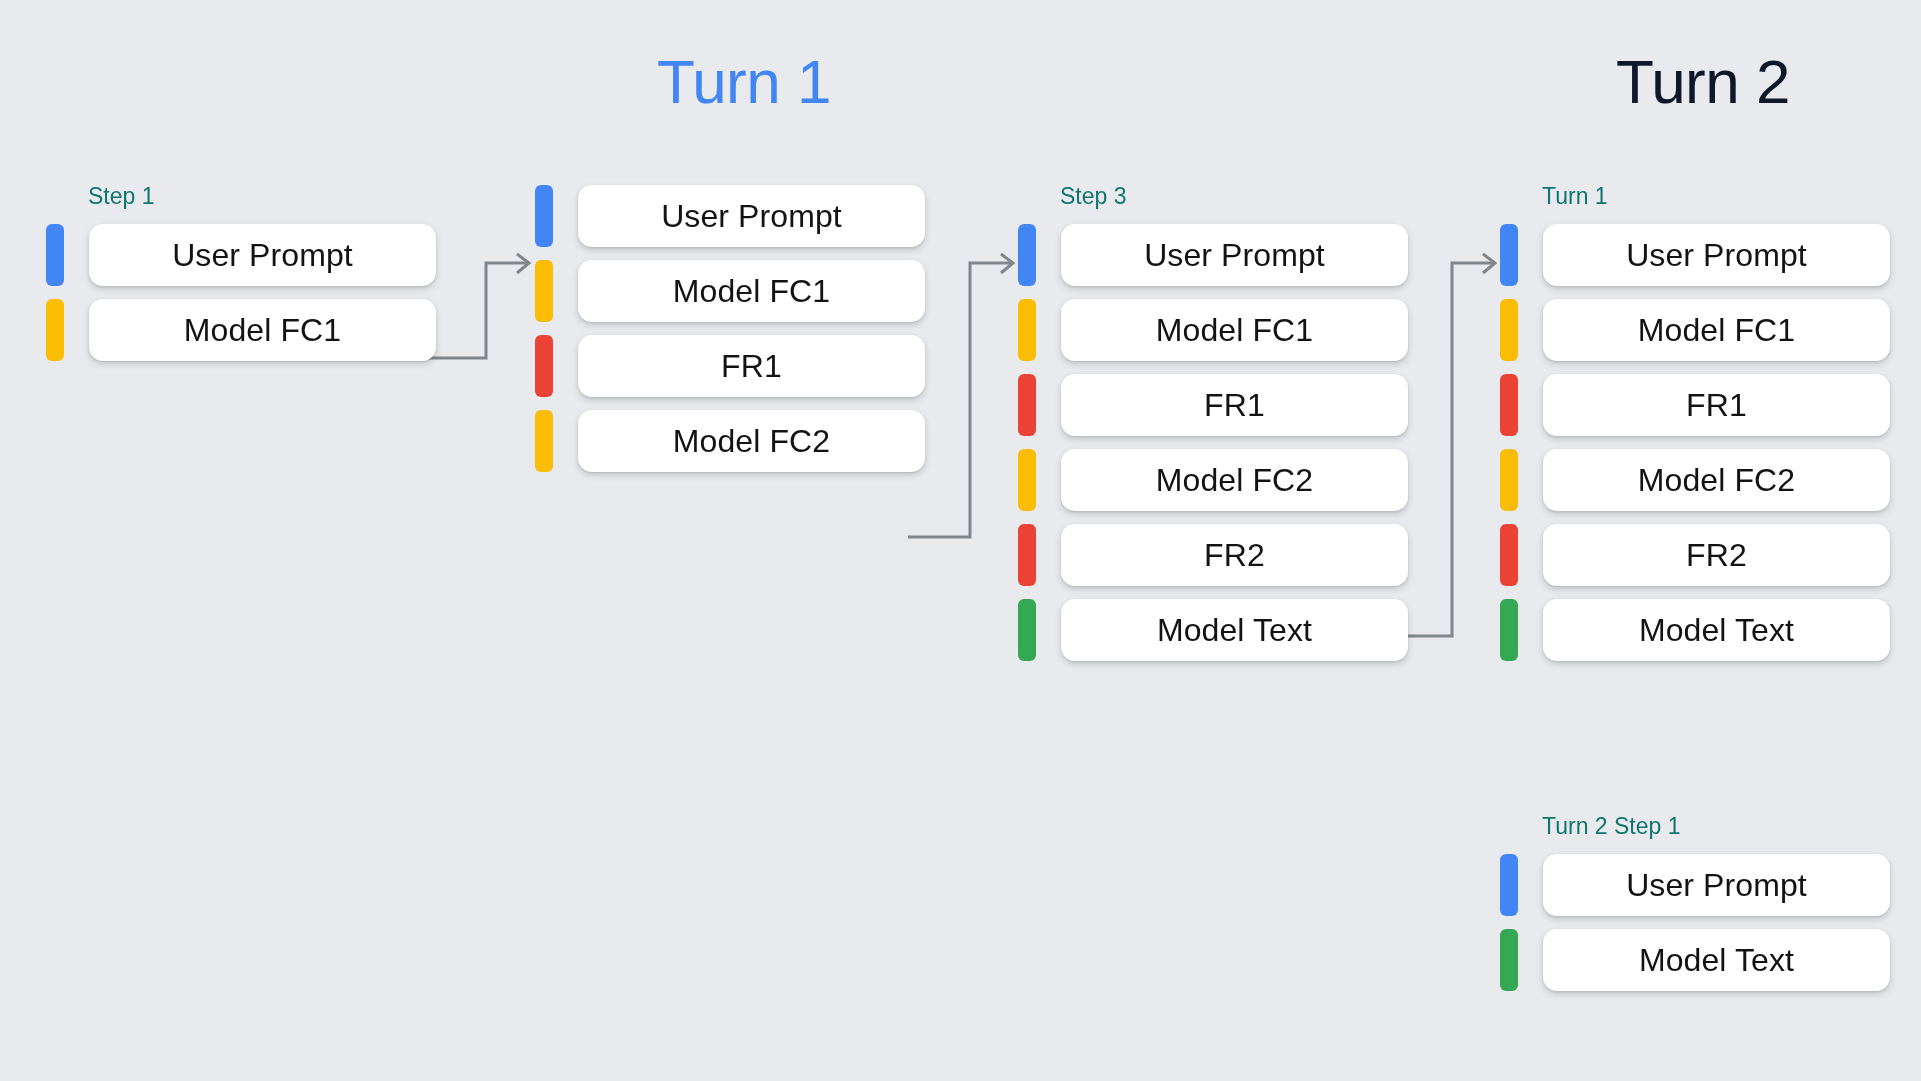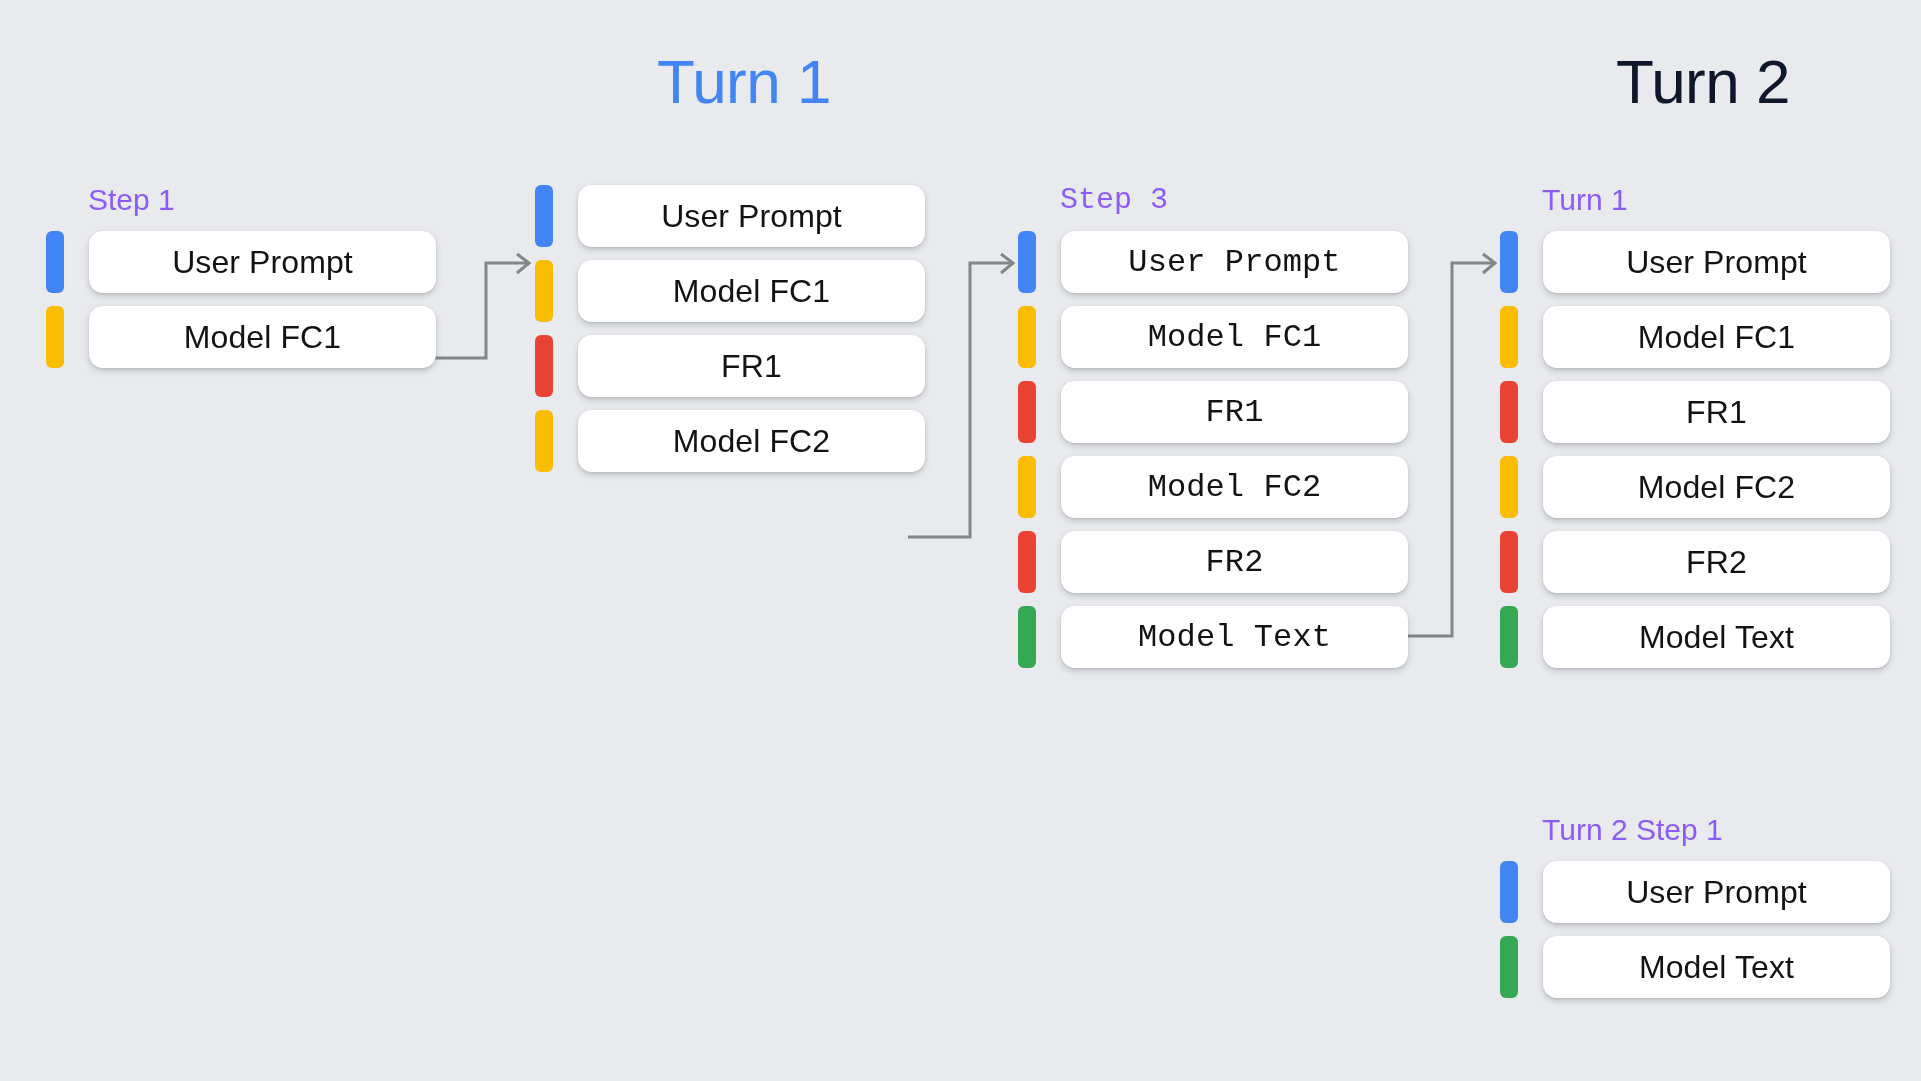--- a/index.html
+++ b/index.html
@@ -34,22 +34,22 @@
     transform: translateX(-50%);
   }
 
   
   .column {
     position: absolute;
     top: 185px;
   }
 
   .col-label {
-    font-size: 30px;
-    color: #8b5cf6;
+    font-size: 23px;
+    color: #0f766e;
     font-weight: 400;
     line-height: 1;
     margin-bottom: 16px;
     padding-left: 42px;
     white-space: nowrap;
   }
 
   .rows {
     display: flex;
     flex-direction: column;
@@ -145,21 +145,21 @@
         <div class="row">
           <div class="row-bar" style="background: rgb(234, 67, 53);"></div>
           <div class="row-card" style="width: 347px; flex: 0 0 347px;">FR1</div>
         </div>
         <div class="row">
           <div class="row-bar" style="background: rgb(251, 188, 4);"></div>
           <div class="row-card" style="width: 347px; flex: 0 0 347px;">Model FC2</div>
         </div>
       </div>
     </div>
-    <div class="column" style="left: 1018px; top: 185px; width: 390px; font-family: Liberation Mono, monospace;">
+    <div class="column" style="left: 1018px; top: 185px; width: 390px;">
       <div class="col-label">Step 3</div>
       <div class="rows">
         <div class="row">
           <div class="row-bar" style="background: rgb(66, 133, 244);"></div>
           <div class="row-card" style="width: 347px; flex: 0 0 347px;">User Prompt</div>
         </div>
         <div class="row">
           <div class="row-bar" style="background: rgb(251, 188, 4);"></div>
           <div class="row-card" style="width: 347px; flex: 0 0 347px;">Model FC1</div>
         </div>

